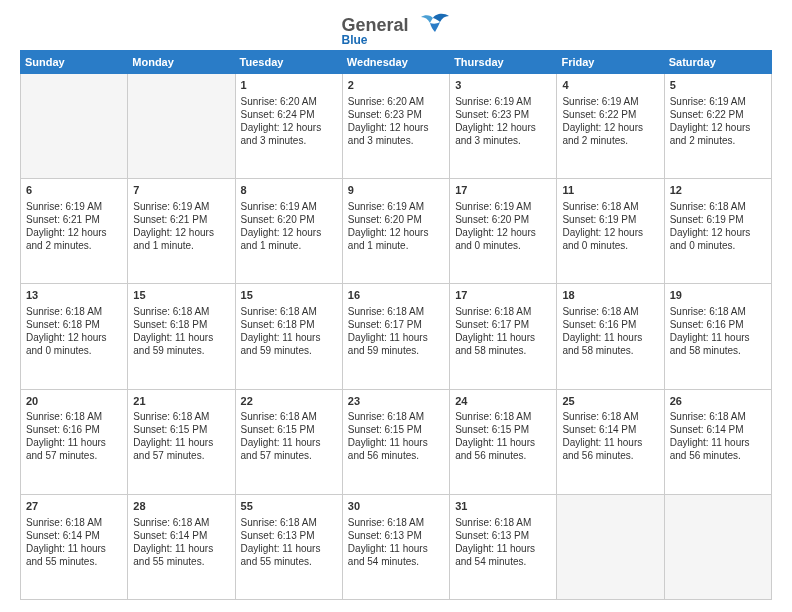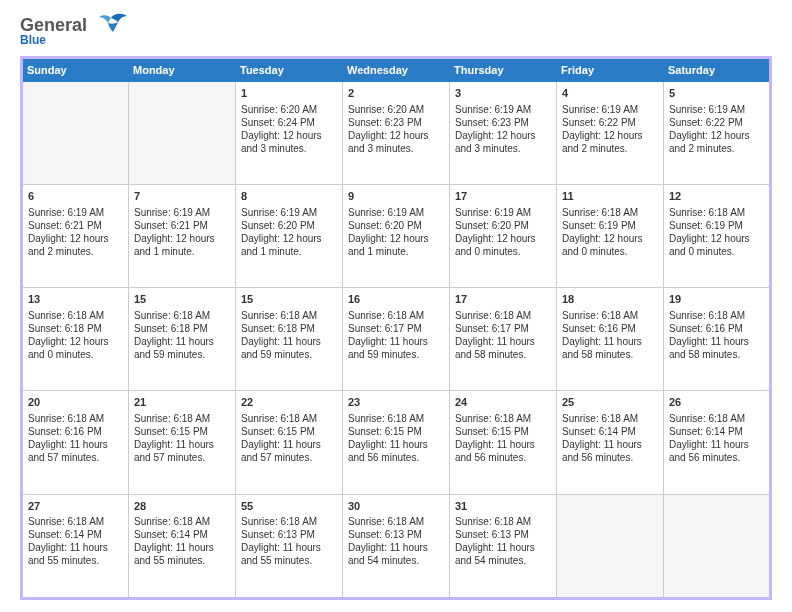--- a/index.html
+++ b/index.html
@@ -12,40 +12,40 @@
     }
     .page {
       width: 792px;
       height: 612px;
       padding: 16px 20px 12px 20px;
       display: flex;
       flex-direction: column;
     }
     .header {
       display: flex;
-      justify-content: flex-start;
+      justify-content: center;
       align-items: flex-start;
-      margin-bottom: 10px;
+      margin-bottom: 4px;
     }
     .title-block {
       text-align: right;
     }
     .month-title {
       font-size: 32px;
       font-weight: bold;
       color: #333;
       line-height: 1.1;
     }
     .subtitle {
       font-size: 14px;
       color: #555;
     }
     .calendar {
       flex: 1;
-      border: 3px solid #c4b5fd;
+      border: 1px solid #c4b5fd;
       border-collapse: collapse;
       width: 100%;
       table-layout: fixed;
       font-size: 9.5px;
     }
     .calendar th {
       background: #2a7cc7;
       color: #fff;
       padding: 5px 4px;
       text-align: left;

